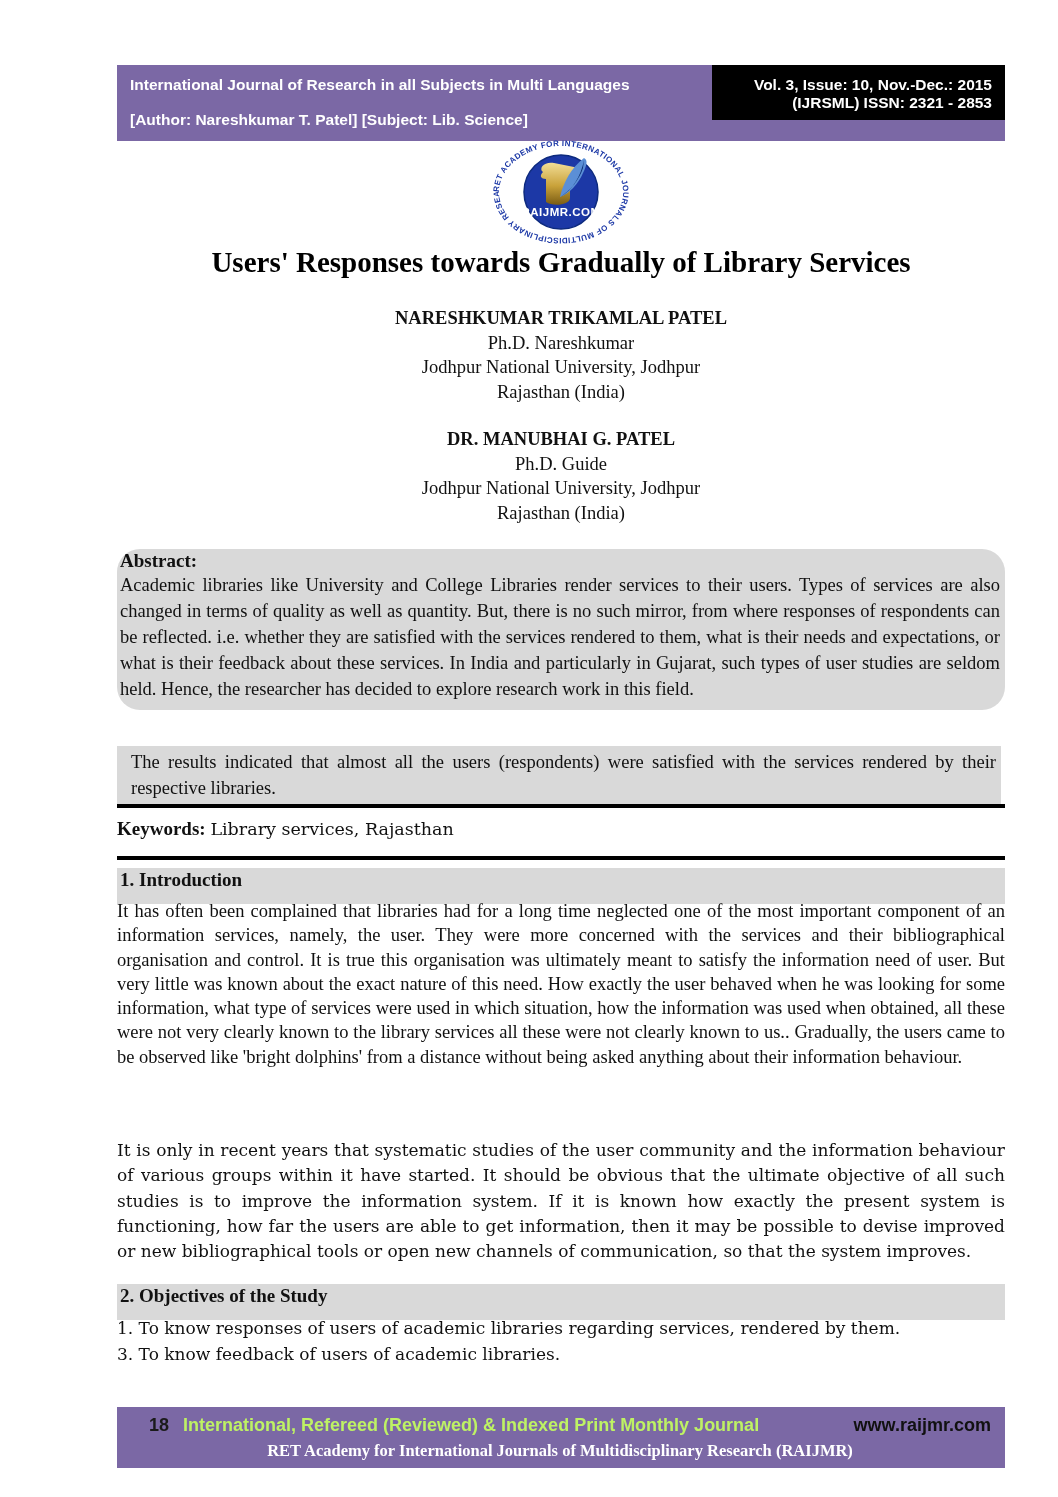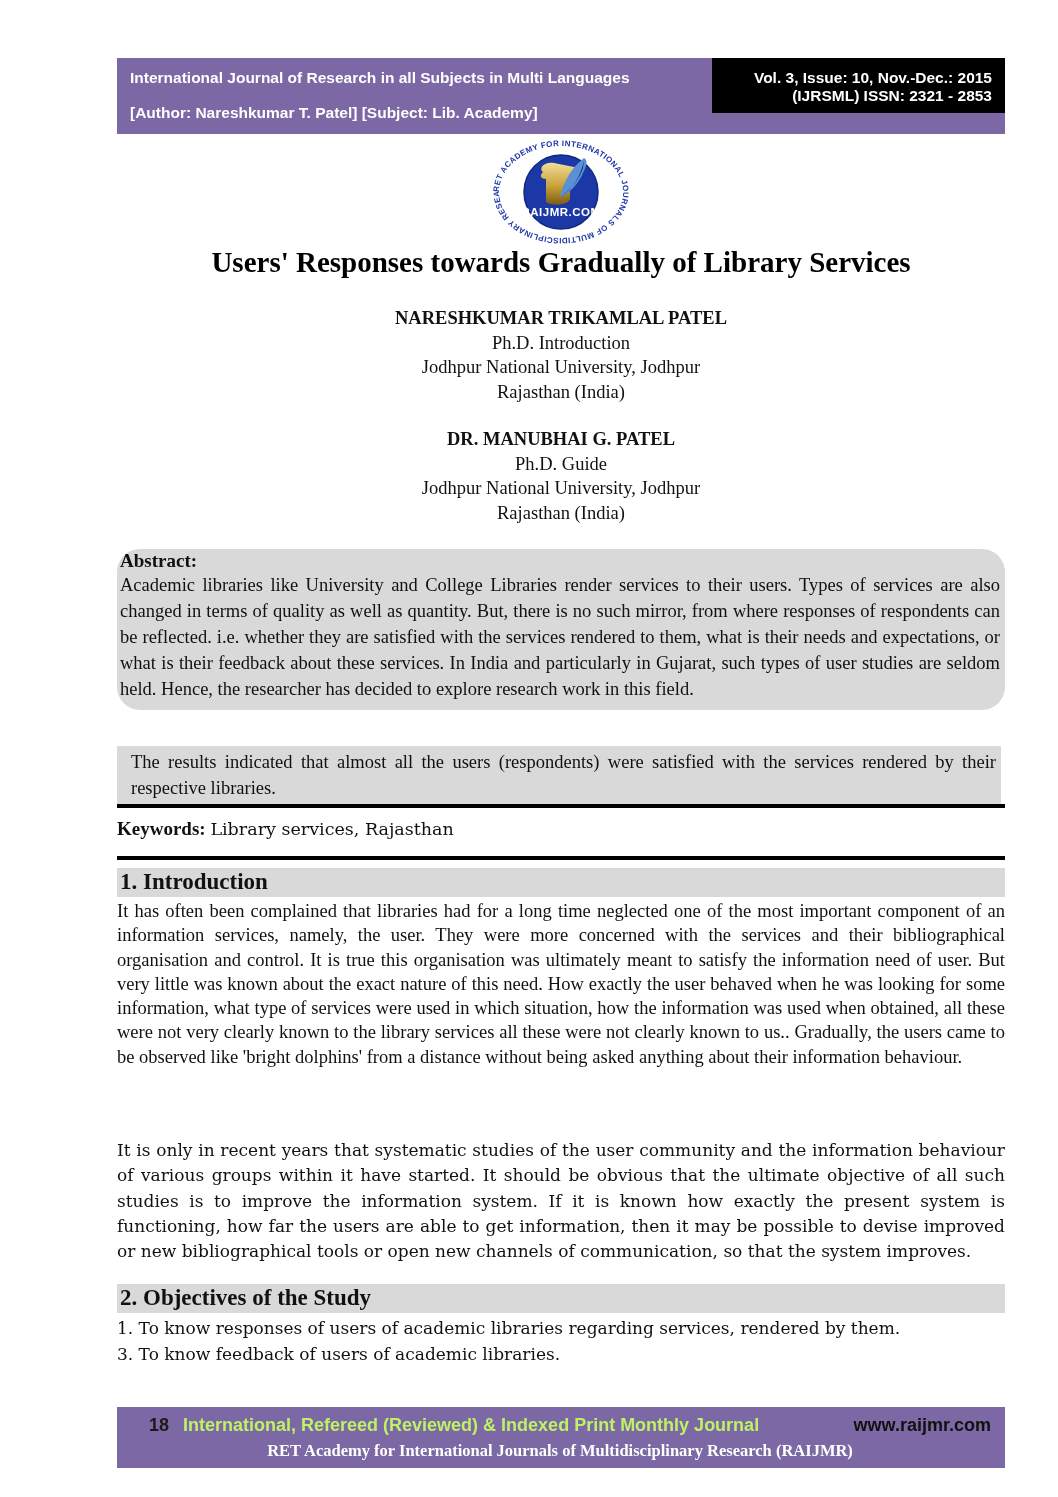--- a/index.html
+++ b/index.html
@@ -5,21 +5,21 @@
   * { margin:0; padding:0; box-sizing:border-box; }
   html,body { background:#ffffff; }
   body {
     width:1058px; height:1497px; position:relative;
     font-family:"Liberation Serif", serif; color:#111;
     overflow:hidden;
   }
   .page { position:absolute; left:117px; top:0; width:888px; height:1497px; }
 
   
-  .band { position:absolute; top:58px; left:0; width:888px; height:76px;
+  .band { position:absolute; top:65px; left:0; width:888px; height:76px;
           background:#7b68a5; display:flex; }
   .band-left { width:595px; height:76px; padding:11px 13px 12px 13px;
       display:flex; flex-direction:column; justify-content:space-between;
       font-family:"Liberation Sans", sans-serif; font-weight:bold;
       font-size:15.5px; color:#ffffff; white-space:nowrap; }
   .band-right { width:293px; height:55px; background:#000000;
       padding:11px 13px 12px 13px; display:flex; flex-direction:column;
       justify-content:space-between; text-align:right;
       font-family:"Liberation Sans", sans-serif; font-weight:bold;
       font-size:15.5px; color:#ffffff; white-space:nowrap; }
@@ -48,22 +48,22 @@
   
   .rule { position:absolute; left:0; width:888px; height:0;
       border-top:4px solid #000; }
   .rule1 { top:804px; } .rule2 { top:856px; }
   .keywords { position:absolute; top:818px; left:0; width:888px;
       font-size:19px; }
   .keywords .kw-label { font-weight:bold; }
   .keywords .kw-value { font-family:"DejaVu Serif", serif; font-size:17.5px; }
 
   
-  .sec-bar { position:absolute; left:0; width:888px; height:29px;
-      background:#d9d9d9; font-size:23px; font-weight:bold;
+  .sec-bar { position:absolute; left:0; width:888px; height:36px;
+      background:#d9d9d9; font-size:19px; font-weight:bold;
       padding:1px 5px 0 3px; }
   .bar-intro { top:868px; }
   .bar-obj { top:1284px; }
   .para { position:absolute; left:0; width:888px;
       font-size:18.5px; line-height:24.3px; text-align:justify; }
   .p-intro1 { top:899px; }
   .p-intro2 { top:1138px; font-family:"DejaVu Serif", serif;
       font-size:17px; line-height:25.3px; }
   .objectives { position:absolute; top:1316px; left:0; width:888px;
       font-family:"DejaVu Serif", serif; font-size:17px; line-height:25.5px; }
@@ -82,21 +82,21 @@
       line-height:24px; }
 </style>
 </head>
 <body>
 
 <div class="page">
 
   <div class="band">
     <div class="band-left">
       <span>International Journal of Research in all Subjects in Multi Languages</span>
-      <span>[Author: Nareshkumar T. Patel] [Subject: Lib. Academy]</span>
+      <span>[Author: Nareshkumar T. Patel] [Subject: Lib. Science]</span>
     </div>
     <div class="band-right">
       <span>Vol. 3, Issue: 10, Nov.-Dec.: 2015</span>
       <span>(IJRSML)  ISSN: 2321 - 2853</span>
     </div>
   </div>
 
   <div class="logo-wrap">
     <svg width="176" height="112" viewBox="0 0 176 112">
       <defs>
@@ -116,21 +116,21 @@
       <path d="M87,61 C98,54 106,44 110,32 L111,24 C108,40 99,55 87,61 Z" fill="#0c2f73"></path>
       <text x="88" y="80" text-anchor="middle" font-family="Liberation Sans, sans-serif" font-size="11.5" font-weight="bold" fill="#ffffff" letter-spacing="0.5">RAIJMR.COM</text>
     </svg>
   </div>
 
   <h1 class="title">Users' Responses towards Gradually of Library Services</h1>
 
   <div class="authors">
     <div class="block">
       <div class="author-name">NARESHKUMAR TRIKAMLAL PATEL</div>
-      <div>Ph.D. Introduction</div>
+      <div>Ph.D. Nareshkumar</div>
       <div>Jodhpur National University, Jodhpur</div>
       <div>Rajasthan (India)</div>
     </div>
     <div class="block">
       <div class="author-name">DR. MANUBHAI G. PATEL</div>
       <div>Ph.D. Guide</div>
       <div>Jodhpur National University, Jodhpur</div>
       <div>Rajasthan (India)</div>
     </div>
   </div>

